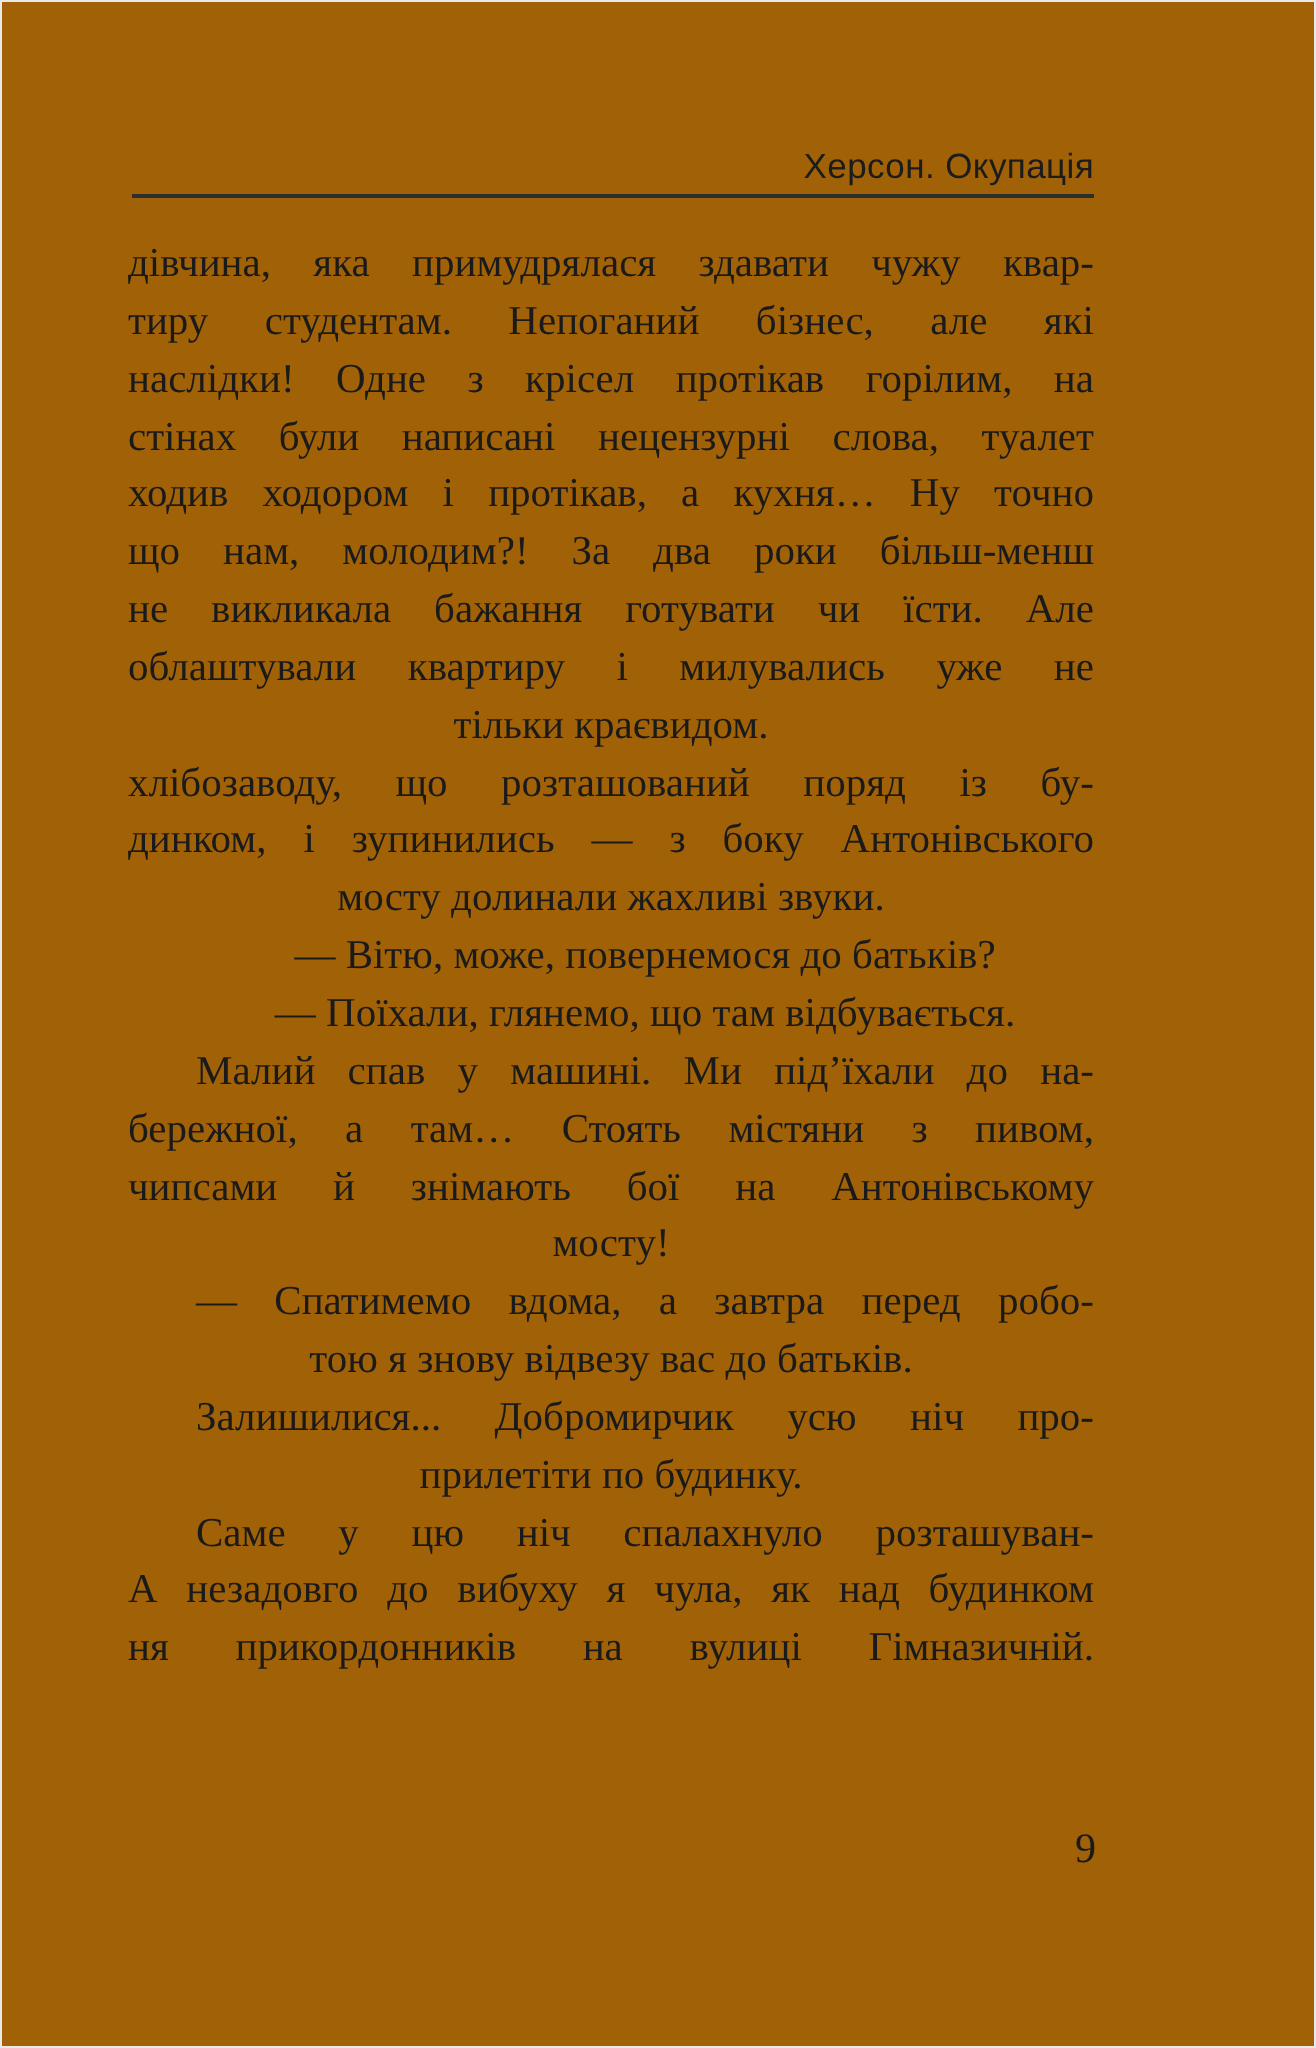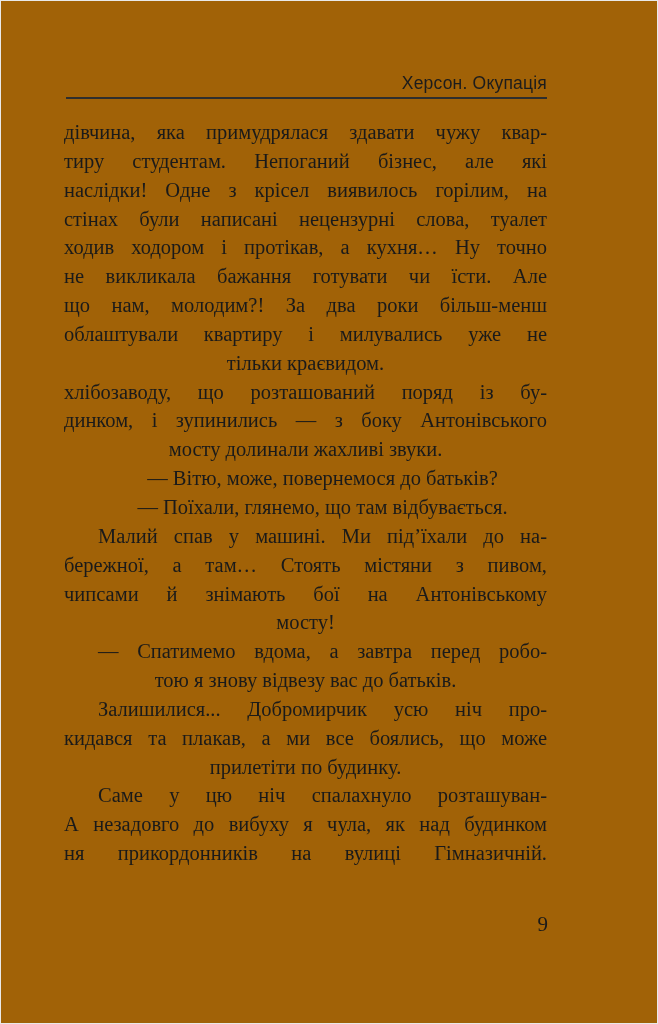--- a/index.html
+++ b/index.html
@@ -75,39 +75,38 @@
 </style>
 </head>
 <body>
 
 <div class="book-page">
   <div class="running-header">Херсон. Окупація</div>
   <div class="header-rule"></div>
   <div class="body-text">
       <div class="line j">дівчина, яка примудрялася здавати чужу квар-</div>
       <div class="line j">тиру студентам. Непоганий бізнес, але які</div>
-      <div class="line j">наслідки! Одне з крісел виявилось горілим, на</div>
+      <div class="line j">наслідки! Одне з крісел протікав горілим, на</div>
       <div class="line j">стінах були написані нецензурні слова, туалет</div>
       <div class="line j">ходив ходором і протікав, а кухня… Ну точно</div>
+      <div class="line j">що нам, молодим?! За два роки більш-менш</div>
       <div class="line j">не викликала бажання готувати чи їсти. Але</div>
-      <div class="line j">що нам, молодим?! За два роки більш-менш</div>
       <div class="line j">облаштували квартиру і милувались уже не</div>
       <div class="line">тільки краєвидом.</div>
       <div class="line j">хлібозаводу, що розташований поряд із бу-</div>
       <div class="line j">динком, і зупинились — з боку Антонівського</div>
       <div class="line">мосту долинали жахливі звуки.</div>
       <div class="line indent">— Вітю, може, повернемося до батьків?</div>
       <div class="line indent">— Поїхали, глянемо, що там відбувається.</div>
       <div class="line j indent">Малий спав у машині. Ми під’їхали до на-</div>
       <div class="line j">бережної, а там… Стоять містяни з пивом,</div>
       <div class="line j">чипсами й знімають бої на Антонівському</div>
       <div class="line">мосту!</div>
       <div class="line j indent">— Спатимемо вдома, а завтра перед робо-</div>
       <div class="line">тою я знову відвезу вас до батьків.</div>
       <div class="line j indent">Залишилися... Добромирчик усю ніч про-</div>
-      <div class="line j">кидався та плакав, а ми все боялись, що може</div>
       <div class="line">прилетіти по будинку.</div>
       <div class="line j indent">Саме у цю ніч спалахнуло розташуван-</div>
       <div class="line j">А незадовго до вибуху я чула, як над будинком</div>
       <div class="line j">ня прикордонників на вулиці Гімназичній.</div>
     </div>
   <div class="page-number">9</div>
 </div>
 
 </body></html>

